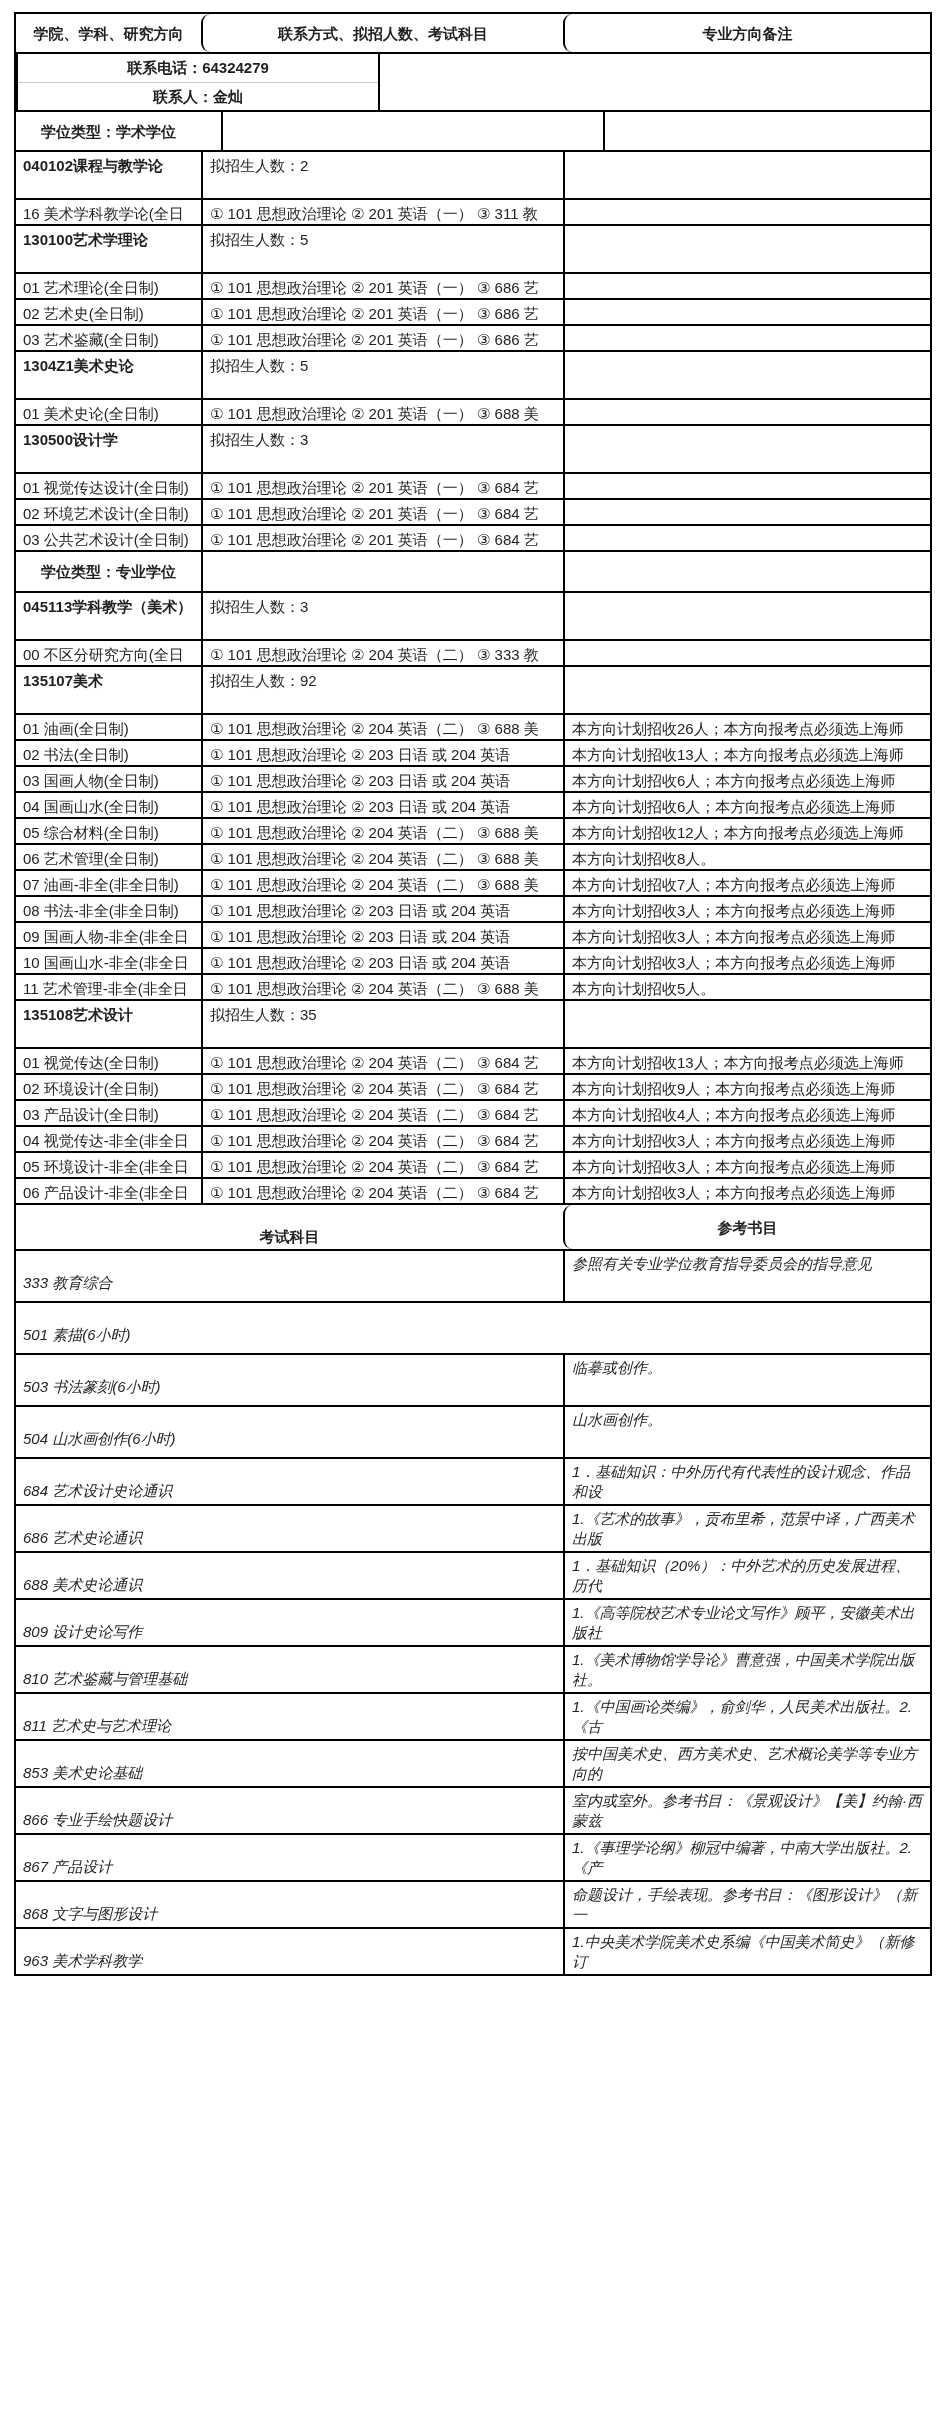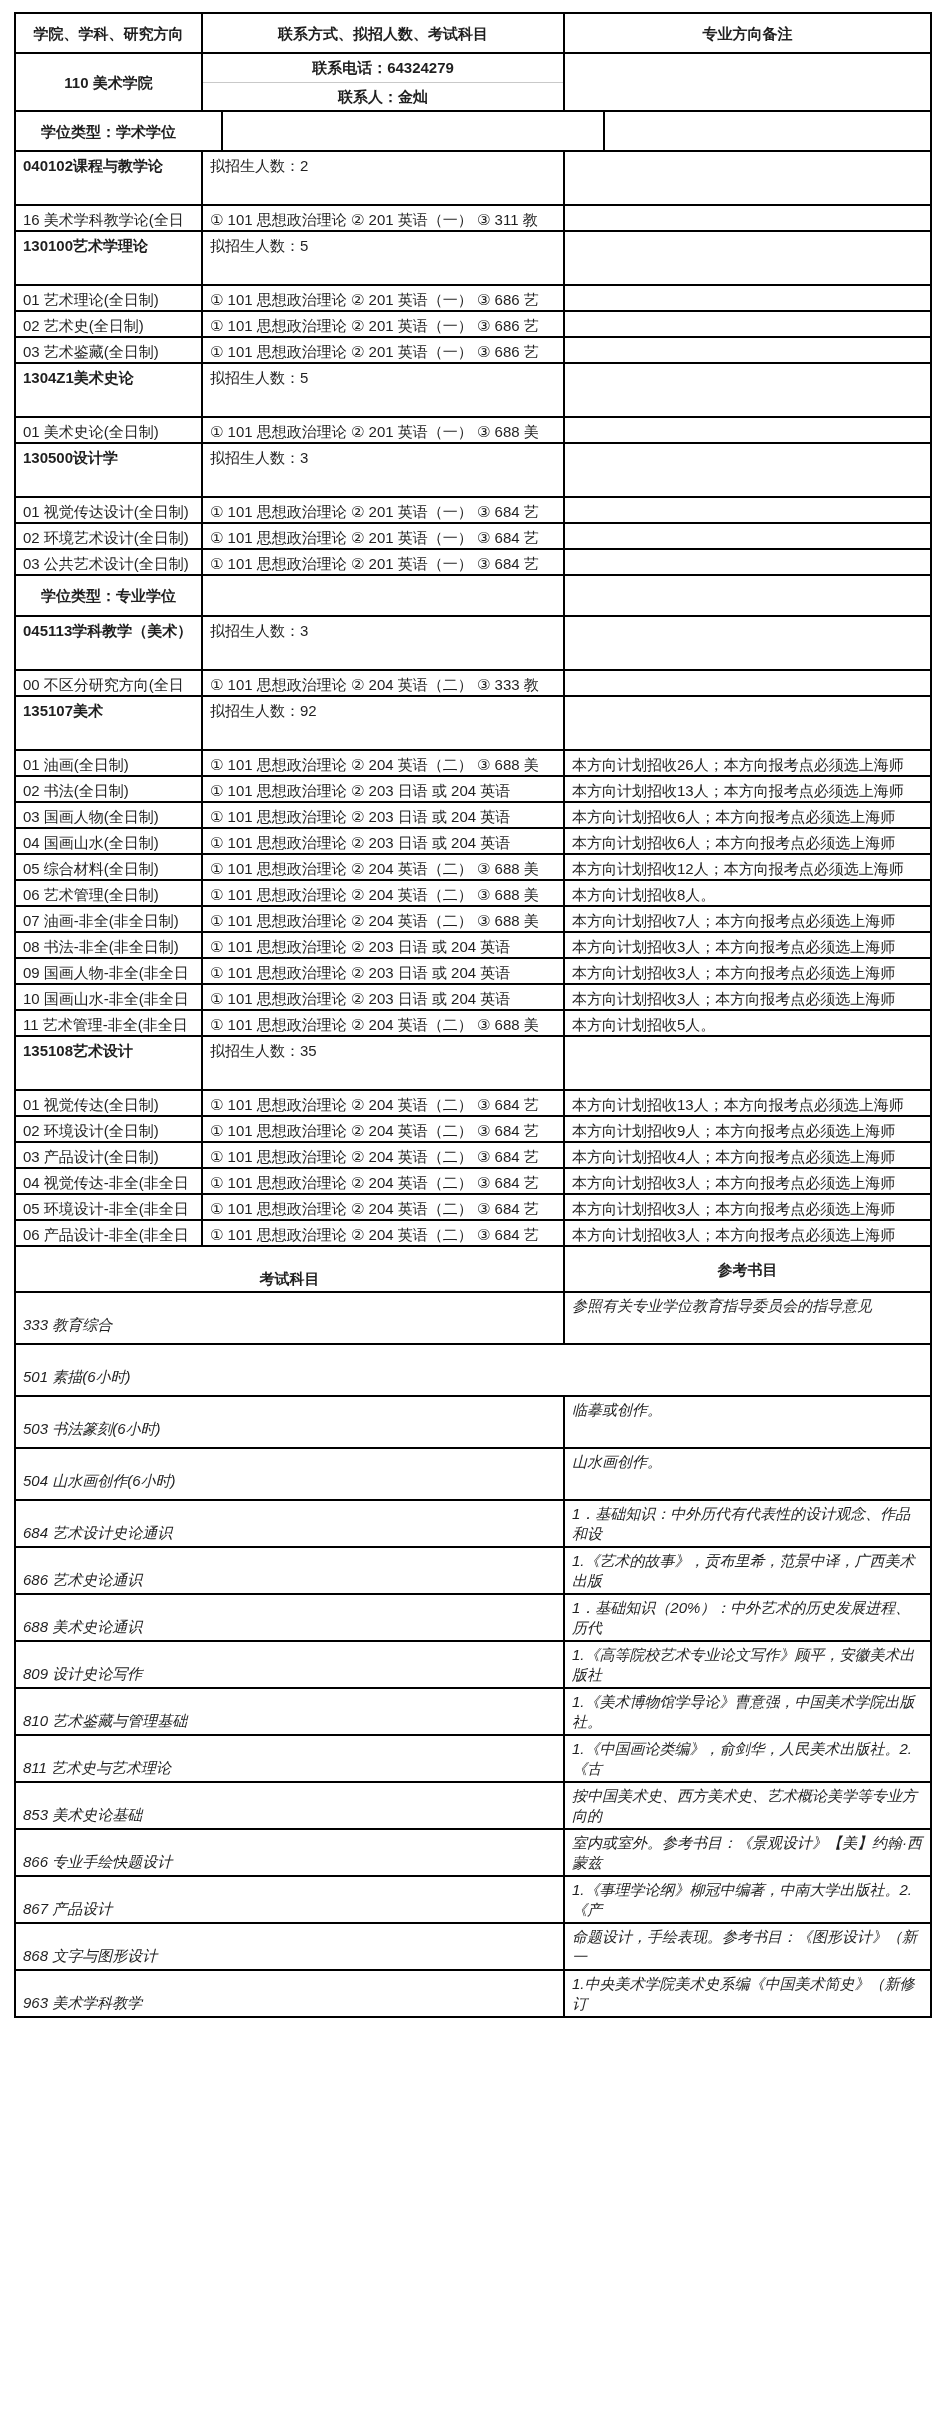--- a/index.html
+++ b/index.html
@@ -16,50 +16,49 @@
   .row{display:flex;border-top:2px solid #000;box-sizing:border-box;}
   .row.first{border-top:none;}
   .cell{
     box-sizing:border-box;padding:3px 7px;overflow:hidden;
     white-space:pre-line;font-size:15px;line-height:21px;
   }
   .c1{width:185px;}
   .c2{width:362px;border-left:2px solid #000;}
   .c3{flex:1;border-left:2px solid #000;}
   .cm{width:547px;margin-top:19px;}
-  .bold{font-weight:bold;}
+  .bold{font-weight:bold;border-radius:9px;}
   .center{display:flex;align-items:center;justify-content:center;text-align:center;}
   .split{padding:0;display:flex;flex-direction:column;}
   .half{flex:1;display:flex;align-items:center;justify-content:center;font-weight:bold;}
   .half.top{border-bottom:1px solid #c9c9c9;}
   .r-header{height:38px;}
   .r-college{height:58px;}
   .degree{height:40px;gap:20px;}
   .degree2{height:41px;}
-  .major{height:54px;}
+  .major{height:48px;}
   .dir{height:26px;}
   .r-exam-header{height:46px;}
   .exam{height:47px;font-style:italic;}
   .exam-tall{height:52px;}
   .exam .cell{line-height:20px;}
 </style>
 </head>
 <body>
 
 <div class="page">
   <div class="tbl">
 
     <div class="row r-header first">
       <div class="cell c1 bold center">学院、学科、研究方向</div>
       <div class="cell c2 bold center">联系方式、拟招人数、考试科目</div>
       <div class="cell c3 bold center">专业方向备注</div>
     </div>
 
     <div class="row r-college">
-      <div class="cell c1 bold center">110 美术学院</div>
       <div class="cell c2 split">
         <div class="half top">联系电话：64324279</div>
         <div class="half">联系人：金灿</div>
       </div>
       <div class="cell c3"></div>
     </div>
 
     <div id="rows">
         <div class="row degree">
           <div class="cell c1 bold center">学位类型：学术学位</div>

